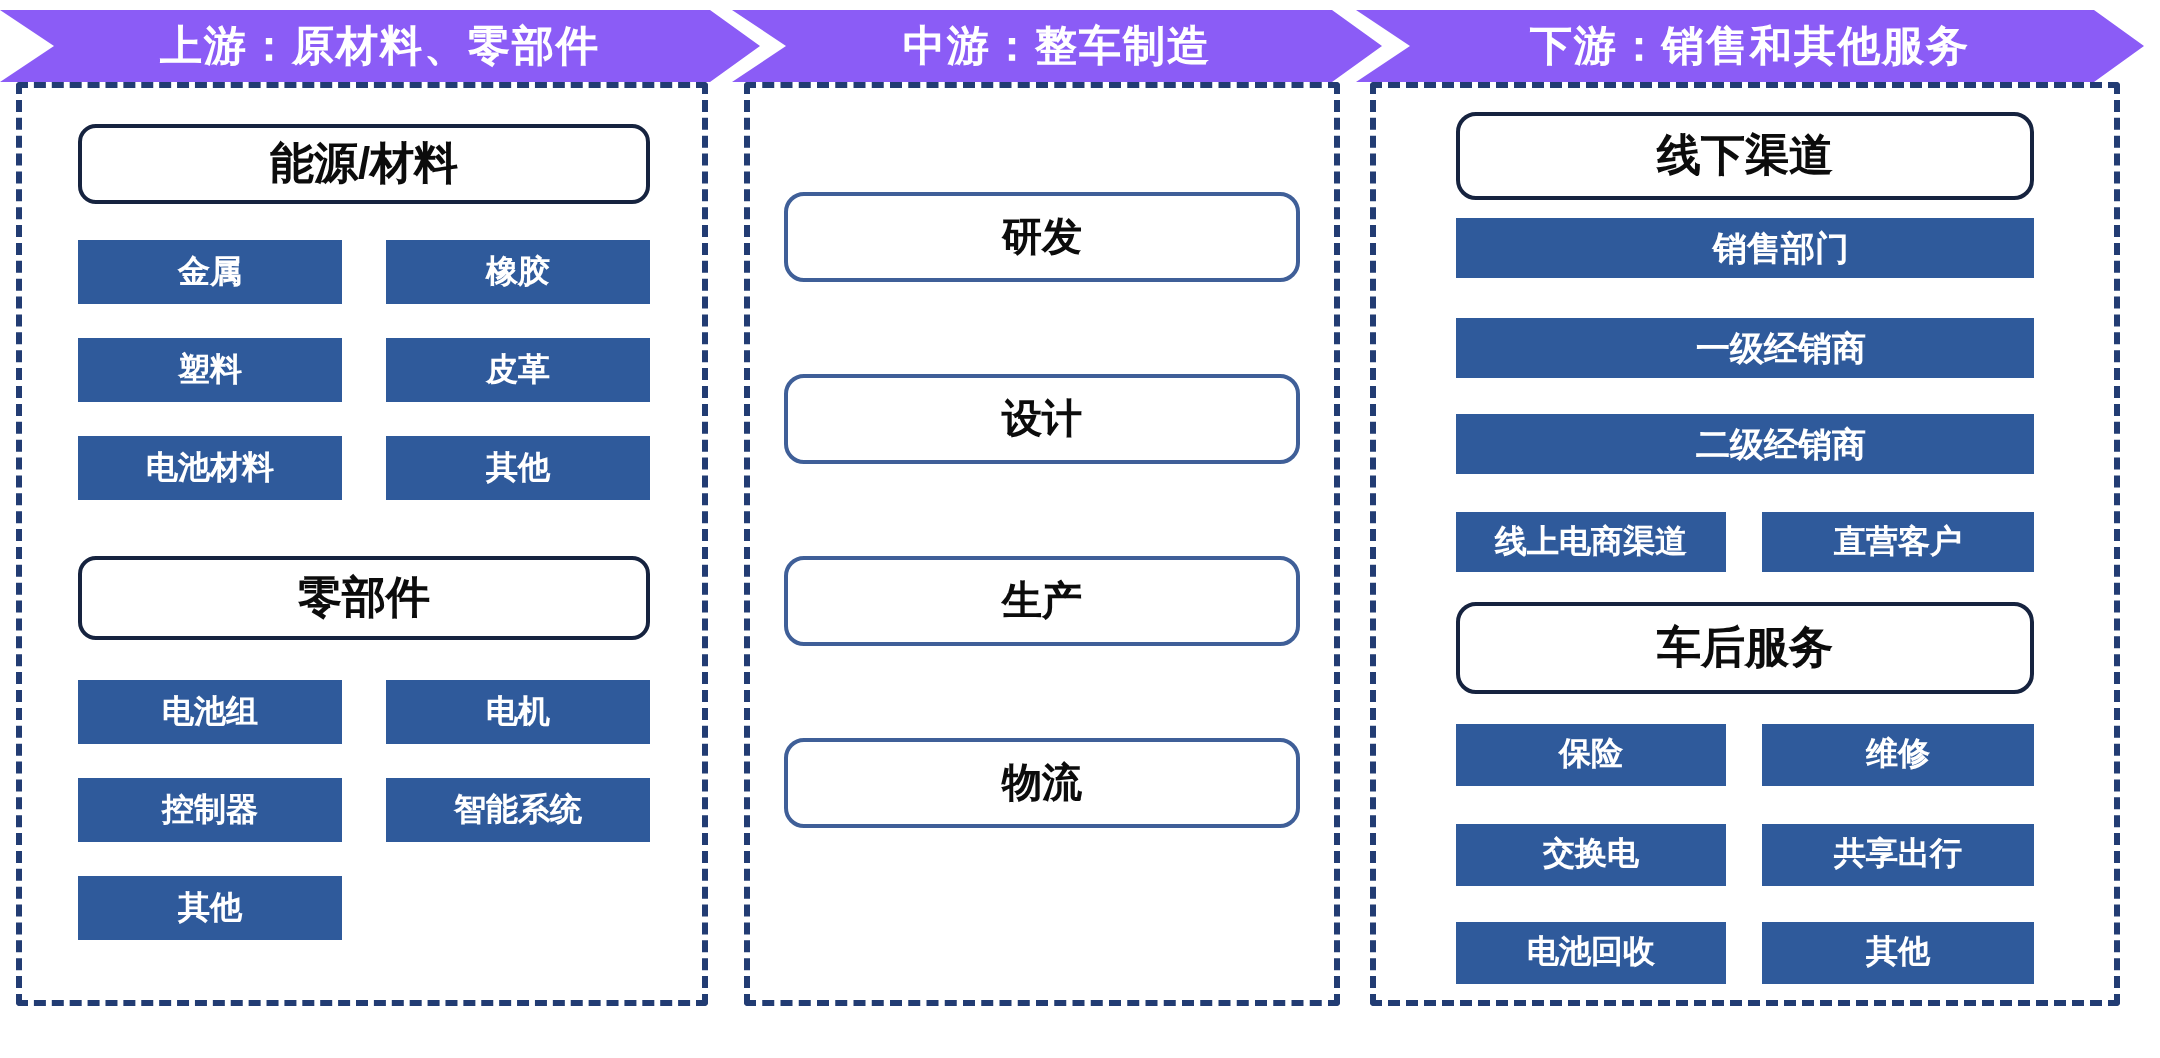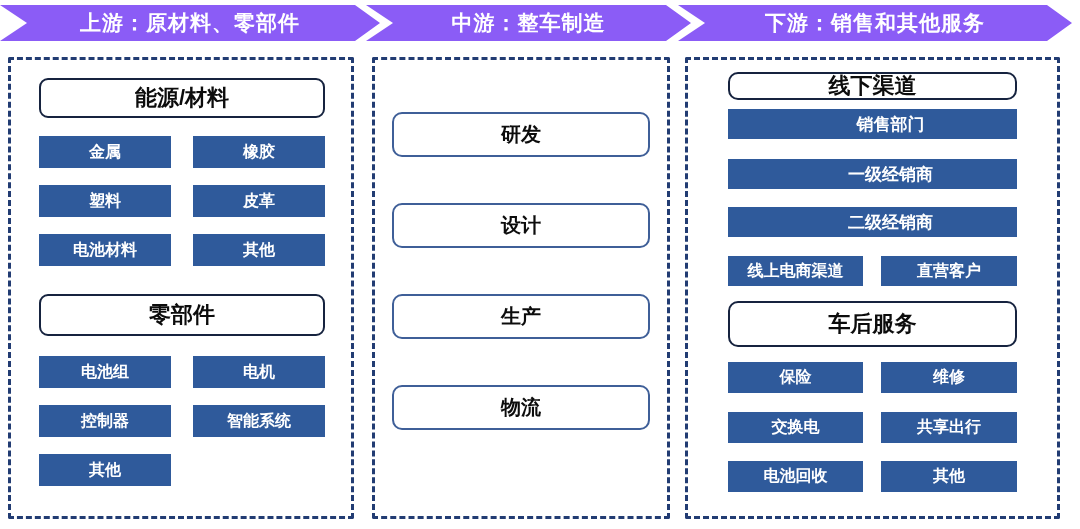--- a/index.html
+++ b/index.html
@@ -18,21 +18,21 @@
     display:flex;align-items:center;justify-content:center;
     font-size:21px;font-weight:bold;letter-spacing:1px;
     clip-path:polygon(0 0, calc(100% - 25px) 0, 100% 50%, calc(100% - 25px) 100%, 0 100%, 27px 50%);
   }
   .arrow-1{left:0;width:380px;}
   .arrow-2{left:366px;width:325px;}
   .arrow-3{left:678px;width:394px;}
 
   
   .col{
-    position:absolute;top:57px;height:462px;
+    position:absolute;top:41px;height:462px;
     border:3px dashed #223C73;
     box-sizing:border-box;
     border-radius:2px;
   }
   .col-1{left:8px;width:346px;padding:18px 26px 0 28px;}
   .col-2{left:372px;width:298px;display:flex;flex-direction:column;align-items:center;padding-top:52px;gap:46px;}
   .col-3{left:685px;width:375px;padding:12px 40px 0 40px;}
 
   
   .hdr-box{
@@ -68,21 +68,21 @@
     width:258px;height:45px;flex:0 0 45px;
     background:#ffffff;
     border:2px solid #3F5F98;
     border-radius:10px;
     display:flex;align-items:center;justify-content:center;
     font-size:20px;font-weight:bold;color:#0c0c0c;
     box-sizing:border-box;
   }
 
   
-  .col-3 .hdr-box{height:28px;border-radius:10px;}
+  .col-3 .hdr-box{height:44px;border-radius:10px;}
   .col-3 .hdr-box.second{margin-top:15px;height:46px;}
   .full-box{margin-top:10px;height:30px;font-size:17px;padding-left:36px;}
   .full-box.g1{margin-top:9px;}
   .full-box.g2{margin-top:20px;}
   .full-box.g3{margin-top:18px;}
   .pair-row{display:flex;justify-content:space-between;margin-top:19px;}
   .pair-row .blue-box{height:30px;}
   .pair-row .pa{flex:0 0 135px;}
   .pair-row .pb{flex:0 0 136px;}
   .pair-row.svc{margin-top:15px;}

